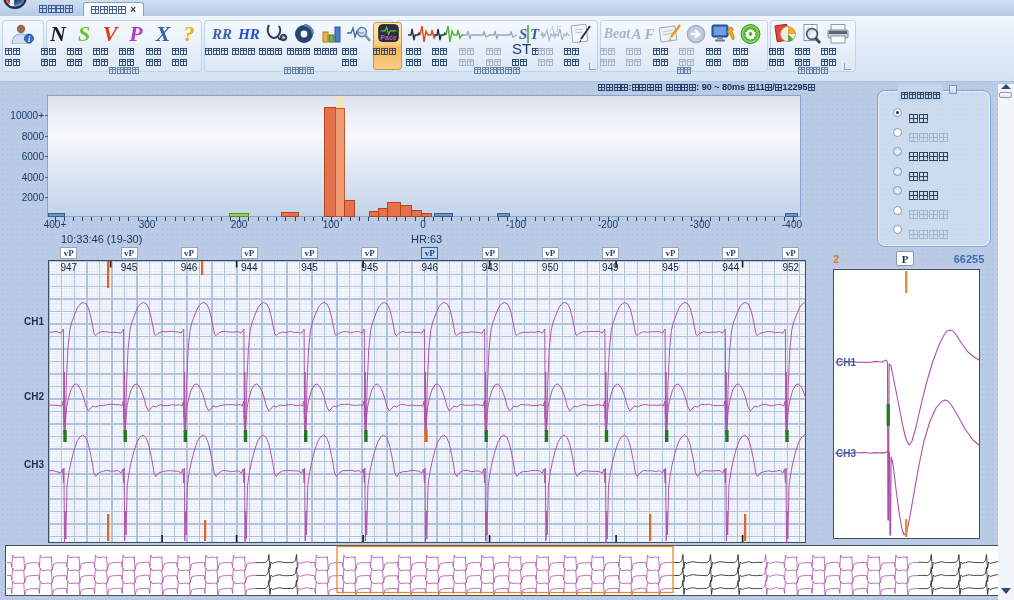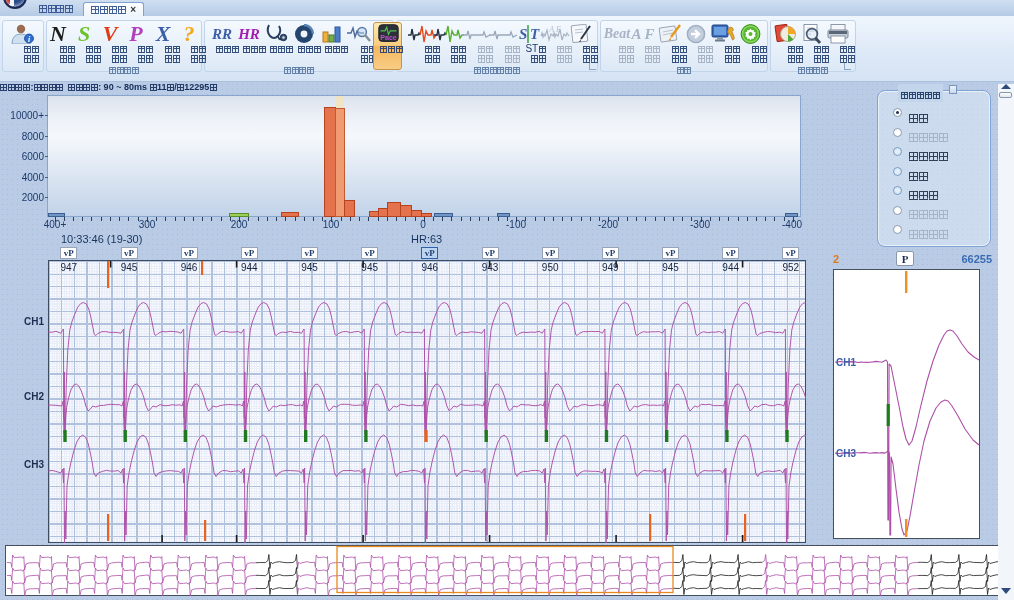--- a/index.html
+++ b/index.html
@@ -16,43 +16,43 @@
 .z10t{width:8px;height:8px;margin:0 .4px}
 .z9t{width:7px;height:7px;margin:0 .3px}
 .sp{display:inline-block;width:4px}
 #tabbar{position:absolute;left:0;top:0;width:1014px;height:16px;background:linear-gradient(#cfdff1,#b5cae4)}
 #logo{position:absolute;left:3px;top:-15px;width:24px;height:24px;border-radius:50%;background:linear-gradient(100deg,#c23028 0 32%,#f2f5fa 32% 50%,#2a4a8a 50%);border:2px solid #1a2a56;box-shadow:inset 0 -2px 3px rgba(255,255,255,.5)}
 .tab{position:absolute;top:2px;height:14px;font-size:10px;color:#2b4a8a;text-align:center;line-height:14px}
 #tab2{left:83px;width:61px;background:linear-gradient(#fdfeff,#eef5fc);border:1px solid #7fa3cf;border-bottom:none;border-radius:3px 3px 0 0}
 #ribbon{position:absolute;left:0;top:16px;width:1014px;height:66px;background:linear-gradient(#f0f6fd,#dfeaf8 50%,#d5e3f4);border-bottom:1px solid #aac1dd}
 .grp{position:absolute;top:20px;height:52px;border:1px solid #c2d4ea;border-radius:3px;background:linear-gradient(#f4f9fe,#e6eff9 60%,#dce8f6)}
 .grplabel{position:absolute;top:63px;height:9px;line-height:9px;text-align:center;color:#54749e}
-.cap{font-size:10px;line-height:9.5px;color:#1c3a6c;text-align:right}
+.cap{font-size:15px;line-height:9.5px;color:#1c3a6c;text-align:left}
 .cap.gray{color:#9fadc0}
 .bigletter{font-family:"Liberation Serif",serif;font-style:italic;font-weight:bold;font-size:20px;line-height:19px}
 .mid{font-family:"Liberation Serif",serif;font-style:italic;font-weight:bold;font-size:15px;line-height:20px}
 .sel{border:1px solid #c59448;border-radius:3px;background:linear-gradient(#fdeab4,#f9cd7e 48%,#f4b85e 52%,#f8cd85)}
 .expand{position:absolute;width:7px;height:7px;border:1px solid #8aa5c5;border-top:none;border-right:none}
 #content{position:absolute;left:0;top:82px;width:1014px;height:518px;background:#bacce5;background-image:radial-gradient(rgba(110,130,170,.22) .5px,rgba(0,0,0,0) .8px);background-size:5px 5px}
-#charttitle{position:absolute;left:0;top:0px;width:800px;text-align:left;color:#132c5a;font-size:9px;font-weight:bold}
+#charttitle{position:absolute;left:15px;top:0px;width:800px;text-align:right;color:#132c5a;font-size:9px;font-weight:bold}
 #chart{position:absolute;left:47px;top:13px;width:754px;height:122px;border:1px solid #88a6cc;background:linear-gradient(#dde3ed,#eff3f9 22%,#f5f8fc 34%,#d7e2f0 72%,#c2d3e9)}
 #tstamp{position:absolute;left:61px;top:151px;font-size:11px;color:#15335f}
 #hrlab{position:absolute;left:411px;top:151px;font-size:11px;color:#15335f}
 .vp{position:absolute;top:165px;width:17px;height:12px;background:#fff;border:1px solid #98a4b5;font-size:9px;line-height:11px;text-align:center;color:#25406e;font-family:"Liberation Serif",serif;font-weight:bold}
 .vpsel{background:#bcd6f2;border:1px solid #2e62a8}
 #grid{position:absolute;left:48px;top:178px;width:758px;height:283px;border:1px solid #3c4c63;background:
  repeating-linear-gradient(to right,#b0c1dd 0 1px,rgba(0,0,0,0) 1px 12.5px),
  repeating-linear-gradient(to bottom,#b0c1dd 0 1px,rgba(0,0,0,0) 1px 12.5px),
  repeating-linear-gradient(to right,#e9eef8 0 1px,rgba(0,0,0,0) 1px 2.5px),
  repeating-linear-gradient(to bottom,#e9eef8 0 1px,rgba(0,0,0,0) 1px 2.5px),#f9fbfe}
 .chlab{position:absolute;font-size:10px;font-weight:bold;color:#1c2e50;width:44px;text-align:right}
 #strip{position:absolute;left:5px;top:463px;width:995px;height:51px;background:#fff;border:1px solid #44505f}
 #rnum2{position:absolute;left:833px;top:171px;font-size:11px;color:#e0781e;font-weight:bold}
 #rpbox{position:absolute;left:896px;top:169px;width:18px;height:15px;background:#fff;border:1px solid #8a97a8;border-radius:2px;font-size:11px;font-weight:bold;color:#1c2e50;text-align:center;line-height:14px;font-family:"Liberation Serif",serif}
-#rnum6{position:absolute;left:946px;top:171px;width:46px;font-size:11px;color:#3b6cb4;font-weight:bold;text-align:right}
+#rnum6{position:absolute;left:946px;top:171px;width:46px;font-size:11px;color:#3b6cb4;font-weight:bold;text-align:center}
 #rpanel{position:absolute;left:833px;top:187px;width:147px;height:270px;background:#fff;border:1px solid #44505f}
 #rgroup{position:absolute;left:877px;top:8px;width:114px;height:157px;border:1px solid #7fa3d4;border-radius:8px;background:rgba(228,238,250,.45);box-shadow:inset 0 0 0 1px rgba(255,255,255,.6)}
 #rgrouptitle{position:absolute;left:898px;top:2px;padding:0 3px;background:#c3d5eb;color:#14305e}
 .radio{position:absolute;width:9px;height:9px;border-radius:50%;background:#fff;border:1px solid #8898ac}
 .radio.on:after{content:"";position:absolute;left:2px;top:2px;width:3px;height:3px;border-radius:50%;background:#1c3050}
 .radio.en{background:radial-gradient(#e8f2fc,#cfe2f4);border:1px solid #7a9cc0}
 .rlab{position:absolute;color:#1d2c44}
 .rlab.gray{color:#9fafc4}
 #sbar{position:absolute;left:998px;top:84px;width:16px;height:516px;background:#f2f5fa}
 #sthumb{position:absolute;width:13px;height:6px;background:linear-gradient(#fdfdfe,#dfe7f2);border:1px solid #8898ab;border-radius:2px}
@@ -112,21 +112,21 @@
 <div class="abs" style="left:172px;top:24px;width:34px;text-align:center">
       <div style="height:20px"><span class="bigletter" style="color:#f2ab1a;font-size:22px">?</span></div>
       <div class="cap"><i class="z z9"></i><i class="z z9"></i></div>
       <div class="cap"><i class="z z9"></i><i class="z z9"></i></div>
     </div>
 <div class="abs" style="left:205px;top:24px;width:34px;text-align:center">
       <div style="height:20px"><span class="mid" style="color:#3b5ea8">RR</span></div>
       <div class="cap"><i class="z z9"></i><i class="z z9"></i><i class="z z9"></i></div>
     </div>
 <div class="abs" style="left:232px;top:24px;width:34px;text-align:center">
-      <div style="height:20px"><span class="mid" style="color:#a21caf">HR</span></div>
+      <div style="height:20px"><span class="mid" style="color:#1d4ed8">HR</span></div>
       <div class="cap"><i class="z z9"></i><i class="z z9"></i><i class="z z9"></i></div>
     </div>
 <div class="abs" style="left:259px;top:24px;width:34px;text-align:center">
       <div style="height:20px"><svg width="24" height="20" viewBox="0 0 24 20">
           <path d="M5 1 Q2 7 6 12 Q10 16 14 12 Q18 7 15 2" fill="none" stroke="#2c3e5e" stroke-width="2"></path>
           <path d="M14 12 Q15 17 19 15" fill="none" stroke="#2c3e5e" stroke-width="1.6"></path>
           <circle cx="19.5" cy="13.5" r="3.2" fill="#3a4f72" stroke="#1e2c48"></circle>
           <circle cx="19.5" cy="13.5" r="1.3" fill="#cdd8ea"></circle>
         </svg></div>
       <div class="cap"><i class="z z9"></i><i class="z z9"></i><i class="z z9"></i></div>

